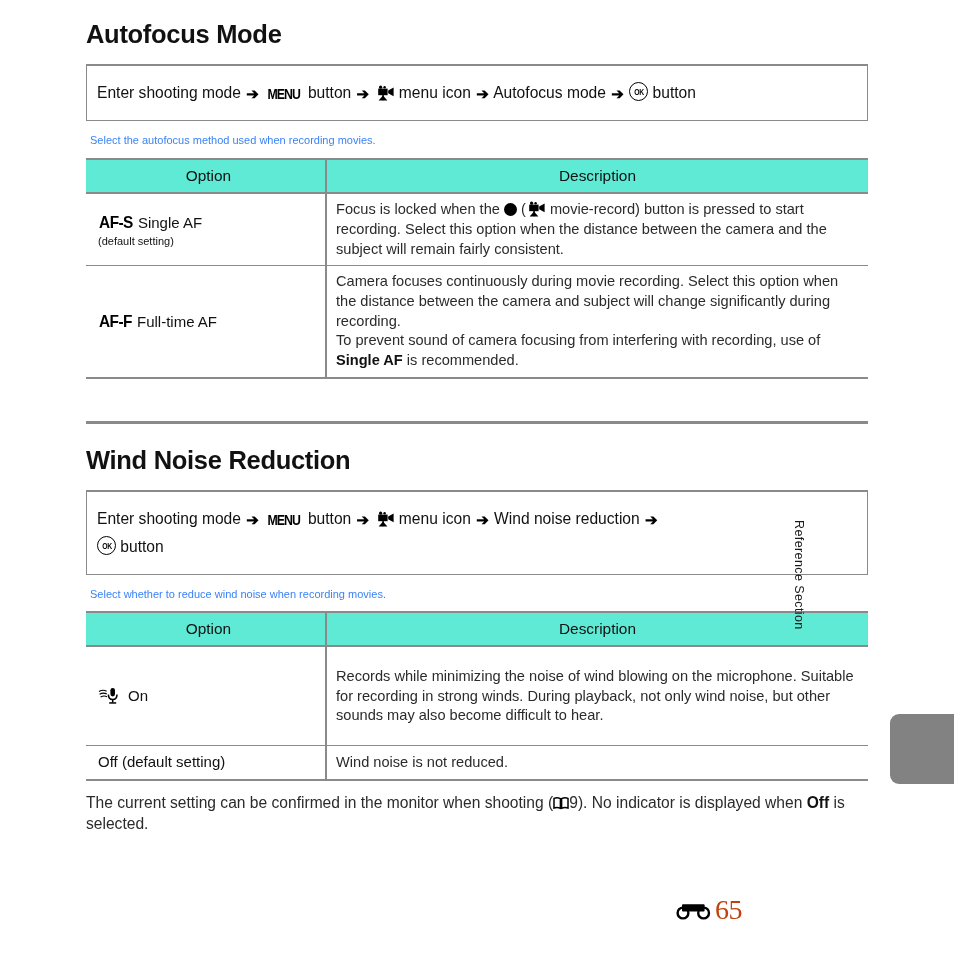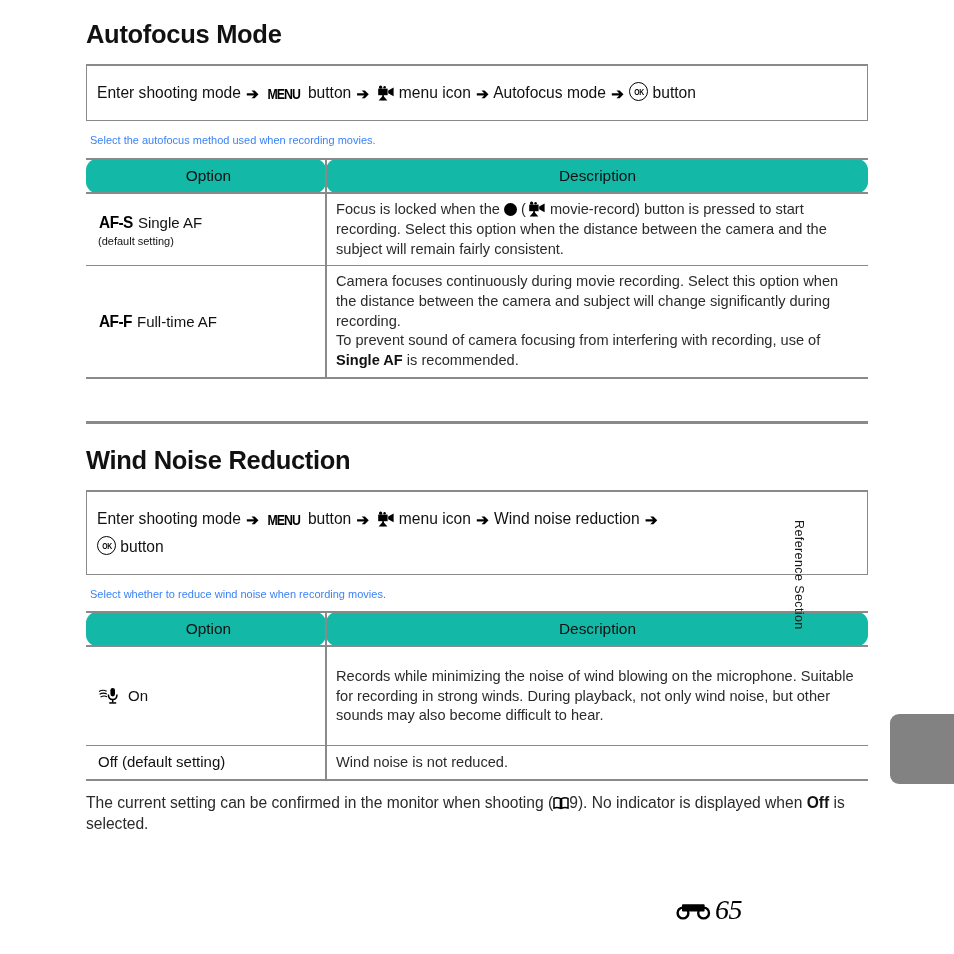--- a/index.html
+++ b/index.html
@@ -137,29 +137,28 @@
   table.opt col.c1 { width: 240px; }
   table.opt col.c2 { width: auto; }
 
   table.opt th, table.opt td {
     vertical-align: middle;
     padding: 6px 9px;
     border-left: none;
     border-right: none;
   }
   table.opt thead th {
-    background: #14b8a6;
+    background: #5eead4;
     text-align: center;
     font-weight: normal;
     font-size: 15.4px;
     color: #111;
     border-top: 2.5px solid #8a8a8a;
     border-bottom: 2.5px solid #8a8a8a;
     padding: 7px 6px;
-    border-radius: 11px;
   }
   table.opt tbody td {
     border-bottom: 1.3px solid #8a8a8a;
     color: #2b2b2b;
     line-height: 1.35;
   }
   table.opt tbody tr:last-child td {
     border-bottom: 2.5px solid #8a8a8a;
   }
   table.opt .cell-opt {
@@ -226,23 +225,22 @@
   .folio {
     position: absolute;
     right: 80px;
     bottom: 28px;
     display: flex;
     align-items: center;
     gap: 2px;
   }
   .folio-num {
     font-size: 28px;
-    font-style: italic;
     font-family: "Liberation Serif", serif;
-    color: #000000;
+    color: #c2410c;
     letter-spacing: -0.5px;
   }
   .ico-ref {
     width: 36px; height: 20px;
     margin-right: 1px;
   }
 </style>
 </head>
 <body>
 

